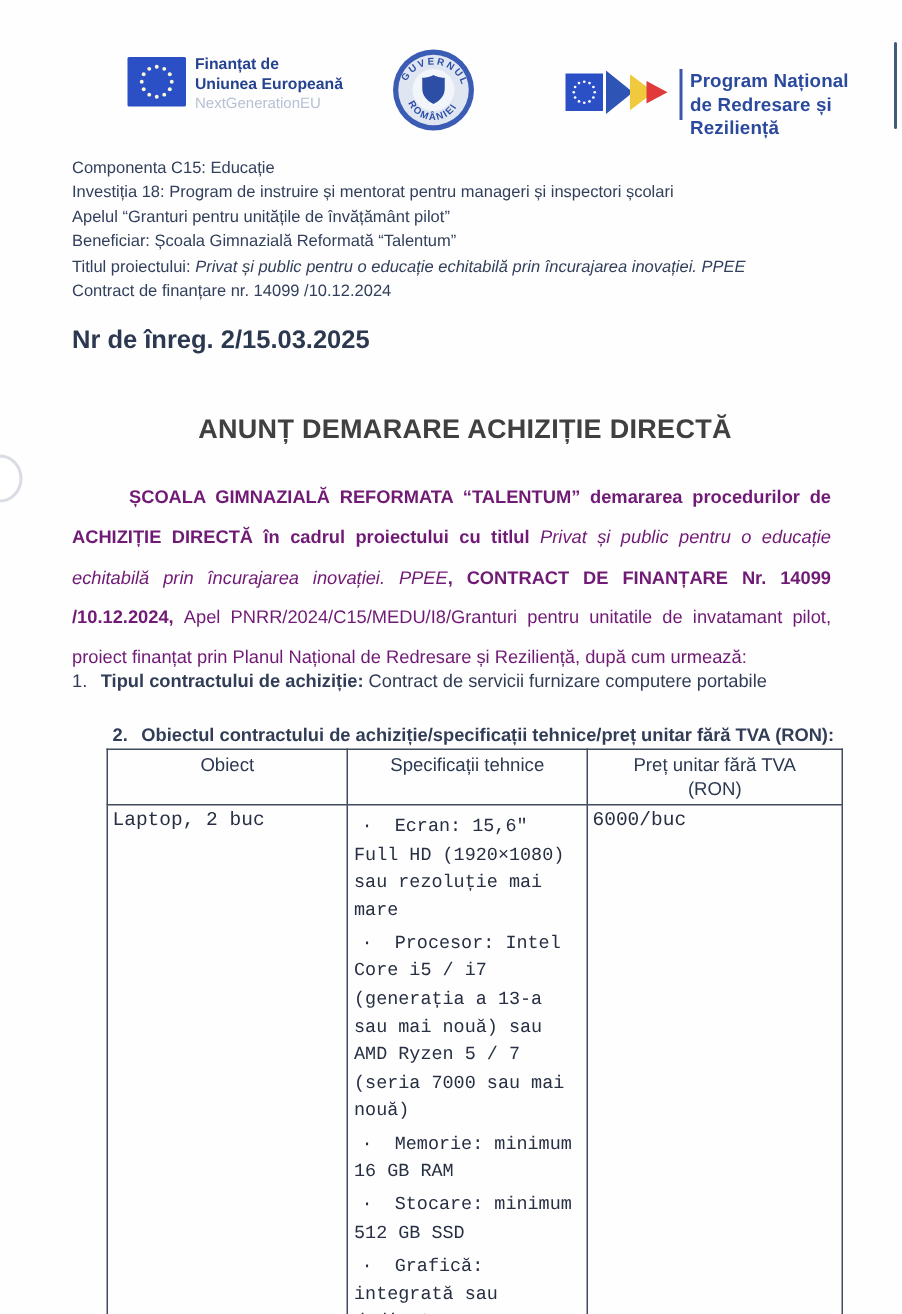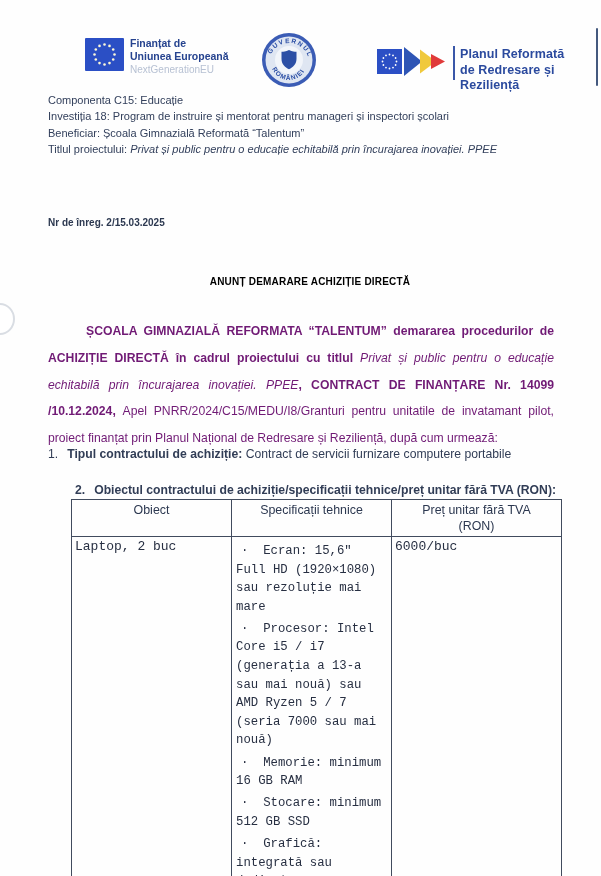--- a/index.html
+++ b/index.html
@@ -26,26 +26,26 @@
   .pnrr-square { position:absolute; left:377px; top:49px; width:25px; height:25px; background:#2b4fc5; }
   .pnrr-square svg { display:block; width:100%; height:100%; }
   .pnrr-arrows { position:absolute; left:404px; top:47px; width:48px; height:29px; }
   .pnrr-divider { position:absolute; left:453px; top:46px; width:2px; height:34px; background:#3a57a8; }
   .pnrr-text { position:absolute; left:460px; top:47px; font-size:12.5px; font-weight:700; color:#2b4a9e; line-height:15.5px; letter-spacing:0.1px; }
 
   .scan-line { position:absolute; left:596px; top:28px; width:2px; height:58px; background:#44597e; border-radius:1px; }
   .hole-punch { position:absolute; left:-15px; top:303px; width:30px; height:32px; border:2px solid #d9dde3; border-radius:50%; background:#fff; }
 
   
-  .project-info { position:absolute; left:48px; top:92px; font-size:11px; line-height:16.4px; color:#33405c; width:520px; }
+  .project-info { position:absolute; left:48px; top:104px; font-size:11px; line-height:16.4px; color:#33405c; width:520px; }
   .project-info .italic { font-style:italic; }
 
-  .reg-number { position:absolute; left:48px; top:217px; font-size:10px; font-weight:700; color:#2c3850; }
-
-  .doc-title { position:absolute; left:0; right:0; top:276px; text-align:center; font-size:10px; font-weight:700; letter-spacing:0.2px; color:#000000;padding-left:19px; }
+  .reg-number { position:absolute; left:48px; top:217px; font-size:17px; font-weight:700; color:#2c3850; }
+
+  .doc-title { position:absolute; left:0; right:0; top:276px; text-align:center; font-size:18px; font-weight:700; letter-spacing:0.2px; color:#404040;padding-left:19px; }
 
   
   .intro { position:absolute; left:48px; top:318px; width:506px; font-size:12.2px; line-height:26.8px; text-align:justify; text-indent:38px; color:#701a75; }
   .seg-bold { font-weight:700; }
   .seg-italic { font-style:italic; }
 
   
   .item { position:absolute; white-space:nowrap; font-size:12.2px; color:#313d56; }
   .item-1 { left:48px; top:447px; }
   .item-2 { left:75px; top:483px;text-align:right; }
@@ -130,32 +130,34 @@
   </div>
   <div class="pnrr-arrows">
     <svg viewBox="0 0 48 29">
       <polygon points="0,0 18,14.5 0,29" fill="#2e55b5"></polygon>
       <polygon points="16,2.5 32,14.5 16,26.5" fill="#f0c93c"></polygon>
       <polygon points="27,7 41,14.5 27,22" fill="#e03a3a"></polygon>
     </svg>
   </div>
   <div class="pnrr-divider"></div>
   <div class="pnrr-text">
-    <div>Planul Reformată</div>
+    <div>Program Național</div>
     <div>de Redresare și Reziliență</div>
   </div>
 
   <div class="scan-line"></div>
   <div class="hole-punch"></div>
 
   <div class="project-info">
     <div>Componenta C15: Educație</div>
     <div>Investiția 18: Program de instruire și mentorat pentru manageri și inspectori școlari</div>
+    <div>Apelul “Granturi pentru unitățile de învățământ pilot”</div>
     <div>Beneficiar: Școala Gimnazială Reformată “Talentum”</div>
     <div><span>Titlul proiectului: </span><span class="italic">Privat și public pentru o educație echitabilă prin încurajarea inovației. PPEE</span></div>
+    <div>Contract de finanțare nr. 14099 /10.12.2024</div>
   </div>
 
   <div class="reg-number">Nr de înreg. 2/15.03.2025</div>
 
   <div class="doc-title">ANUNȚ DEMARARE ACHIZIȚIE DIRECTĂ</div>
 
   <p class="intro"><span class="seg-bold">ȘCOALA GIMNAZIALĂ REFORMATA “TALENTUM” demararea procedurilor de ACHIZIȚIE DIRECTĂ în cadrul proiectului cu titlul </span><span class="seg-italic">Privat și public pentru o educație echitabilă prin încurajarea inovației. PPEE</span><span class="seg-bold">, CONTRACT DE FINANȚARE Nr. 14099 /10.12.2024, </span><span class="seg-regular">Apel PNRR/2024/C15/MEDU/I8/Granturi pentru unitatile de invatamant pilot, proiect finanțat prin Planul Național de Redresare și Reziliență, după cum urmează:</span></p>
 
   <div class="item item-1">
     <span class="num">1.</span><span><span class="seg-bold">Tipul contractului de achiziție: </span><span class="seg-regular">Contract de servicii furnizare computere portabile</span></span>

